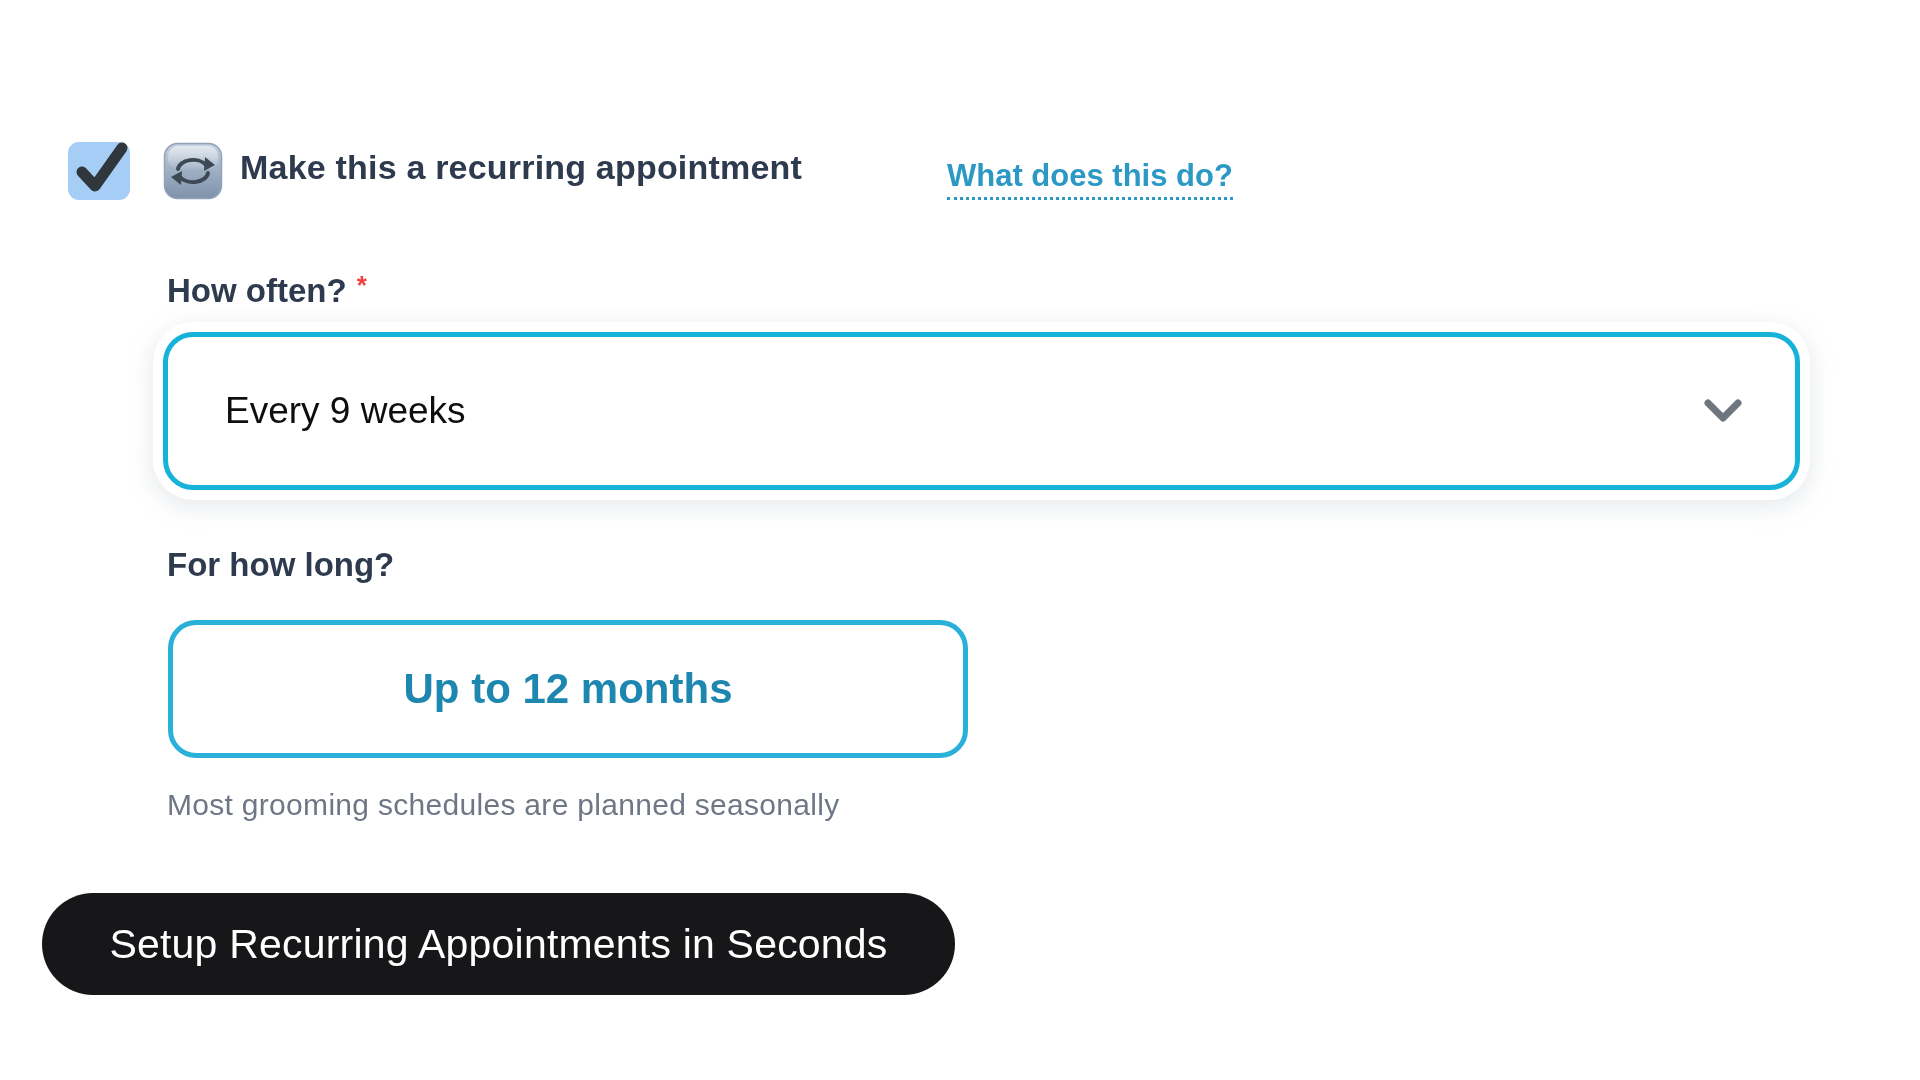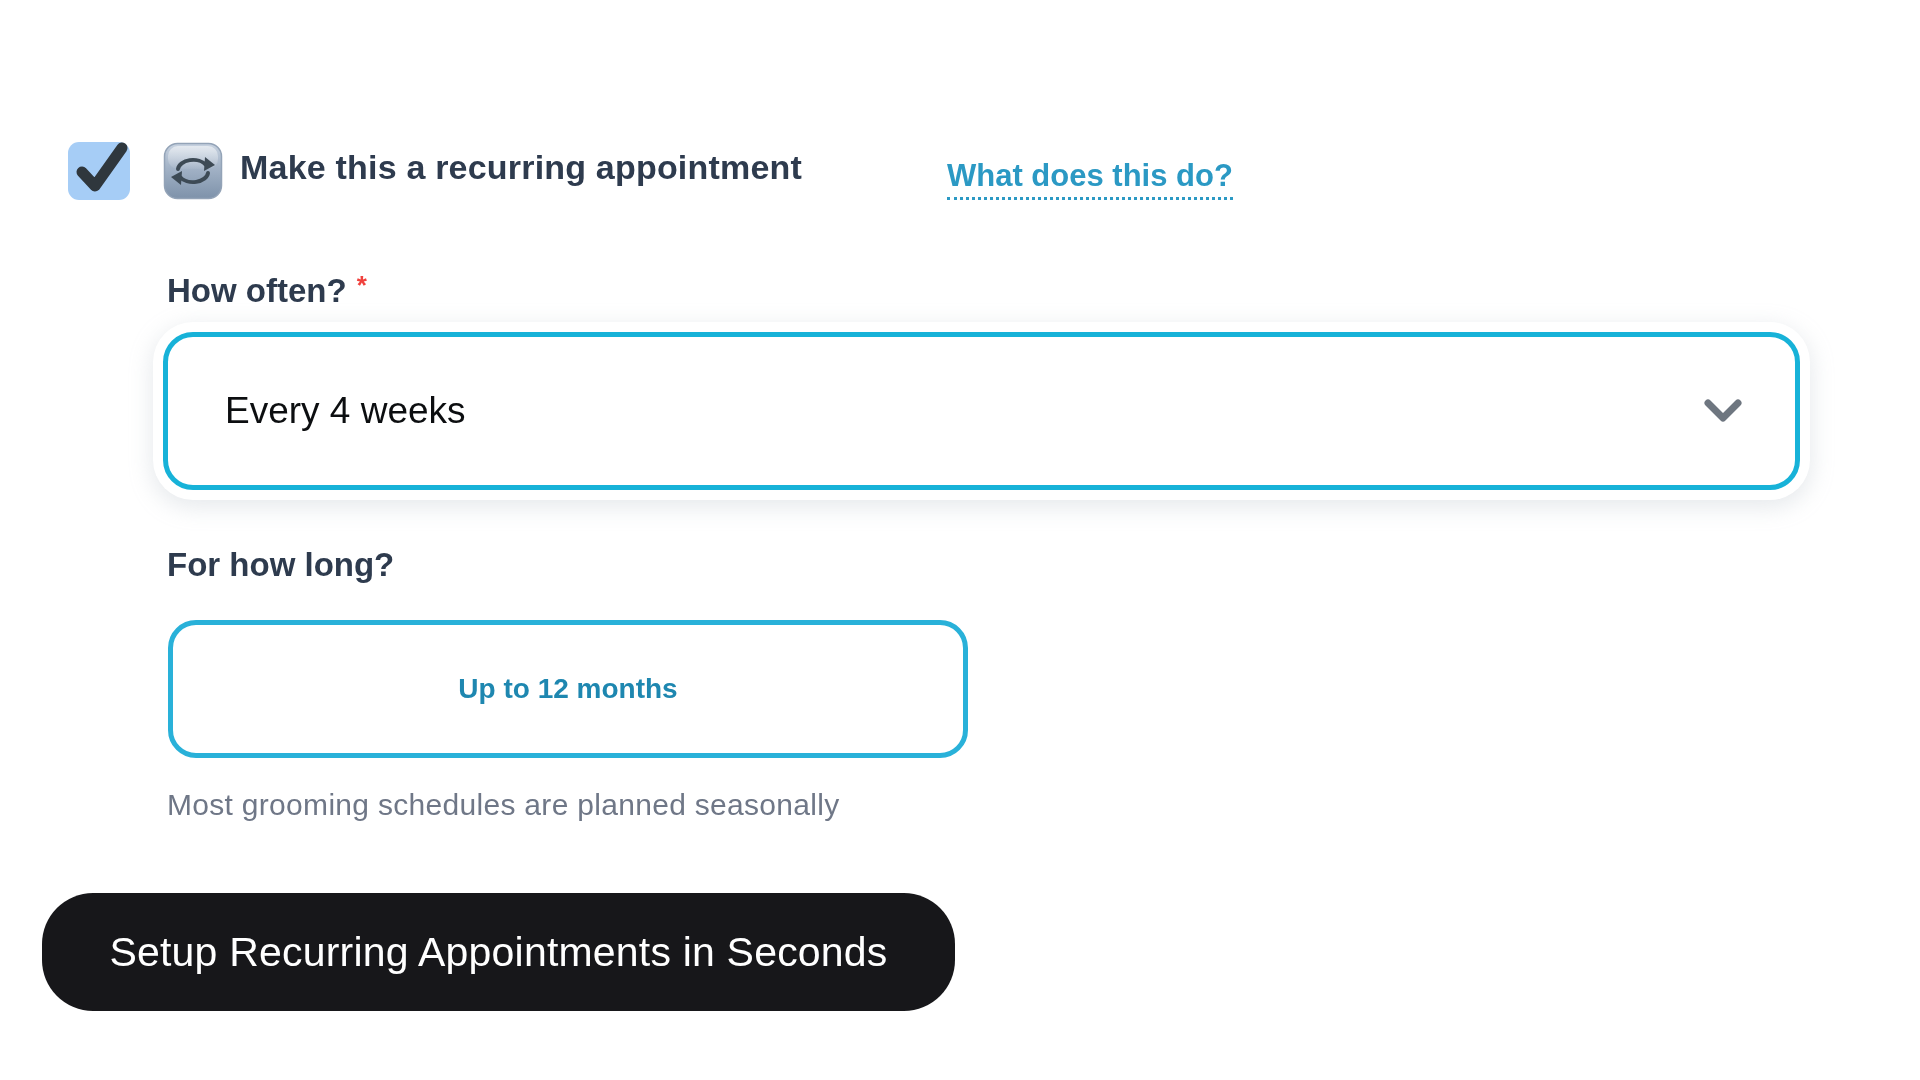--- a/index.html
+++ b/index.html
@@ -55,41 +55,41 @@
   
   .label-how-long {
     position: absolute; left: 167px; top: 546px;
     font-size: 33px; font-weight: 700; color: #2e3b4e;
   }
 
   .duration-btn {
     position: absolute; top: 620px; height: 138px;
     border-radius: 28px; background: #ffffff;
     display: flex; align-items: center; justify-content: center;
-    font-size: 28px; font-weight: 700; cursor: pointer;
+    font-size: 42px; font-weight: 700; cursor: pointer;
   }
   .duration-btn.selected {
     left: 168px; width: 800px;
     border: 5px solid #29b1d9; color: #1e87b0;
   }
   .duration-btn.unselected {
     left: 1008px; width: 810px;
     border: 5px solid #e4e7ee; color: #3c4759;
     box-shadow: 0 5px 14px rgba(160, 168, 182, 0.22);
   }
 
   .helper-text {
     position: absolute; left: 167px; top: 788px;
     font-size: 30px; font-weight: 400; color: #6f7787; letter-spacing: 0.3px;
   }
 
   
   .caption-badge {
     position: absolute; left: 42px; top: 893px;
-    width: 913px; height: 118px; border-radius: 51px;
+    width: 913px; height: 102px; border-radius: 51px;
     background: #17171a;
     display: flex; align-items: center; justify-content: center;
   }
   .caption-badge span {
     color: #ffffff; font-size: 41px; font-weight: 500; letter-spacing: 0.2px;
   }
 </style>
 </head>
 <body>
 
@@ -125,21 +125,21 @@
 
   <div class="row1-title">Make this a recurring appointment</div>
 
   <a class="help-link">What does this do?</a>
 
   <div class="label-how-often">
     <span>How often?</span><span class="req-star">*</span>
   </div>
 
   <div class="select-box" role="combobox">
-    <span class="select-value">Every 4 weeks</span>
+    <span class="select-value">Every 9 weeks</span>
     <svg class="select-chevron" viewBox="0 0 40 24">
       <polyline points="5,4 20,19 35,4" fill="none" stroke="#6e7680" stroke-width="7" stroke-linecap="round" stroke-linejoin="round"></polyline>
     </svg>
   </div>
 
   <div class="label-how-long">For how long?</div>
 
   <div class="duration-btn selected">
     <span>Up to 12 months</span>
   </div>

